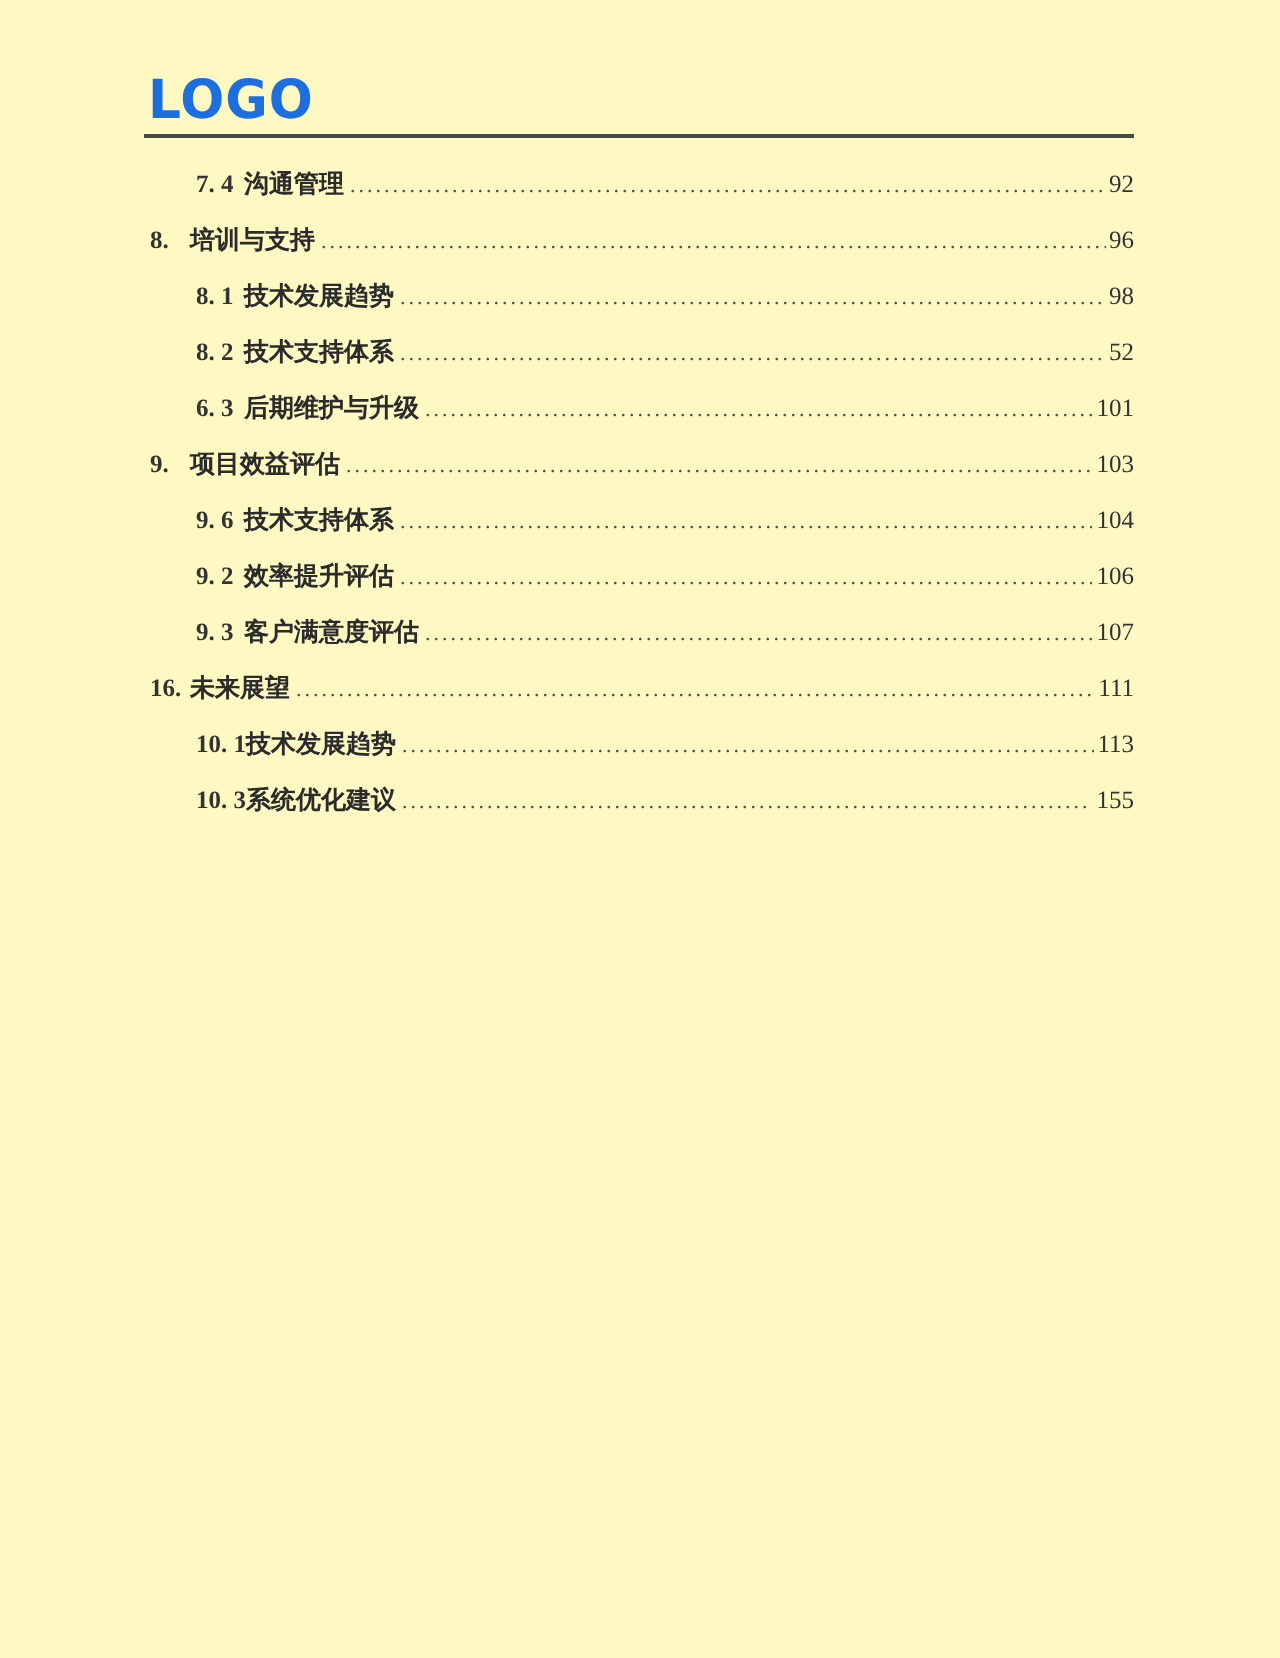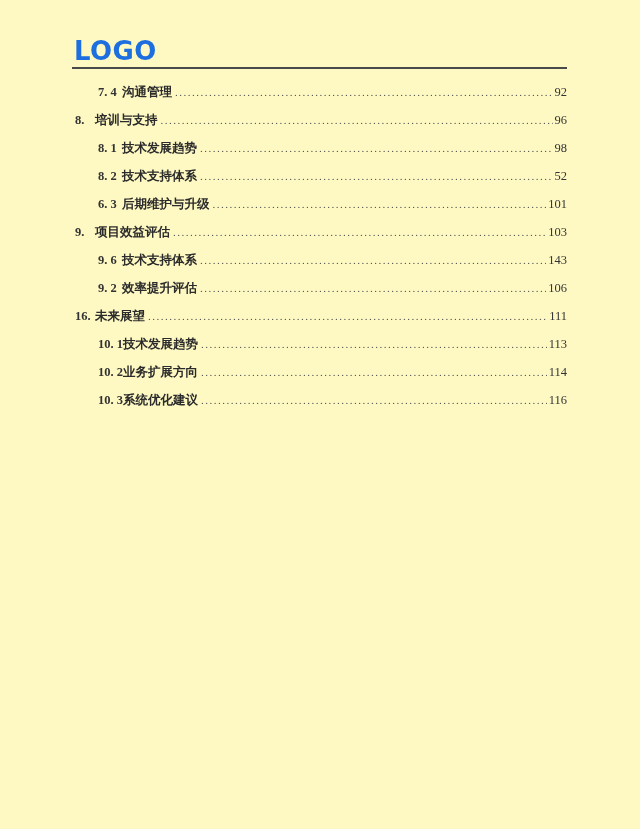--- a/index.html
+++ b/index.html
@@ -122,47 +122,47 @@
       <div class="toc-row lvl1">
       <span class="num">9.</span>
       <span class="title">项目效益评估</span>
       <span class="leader"></span>
       <span class="pagenum">103</span>
     </div>
       <div class="toc-row lvl2">
       <span class="num">9. 6</span>
       <span class="title">技术支持体系</span>
       <span class="leader"></span>
-      <span class="pagenum">143</span>
+      <span class="pagenum">104</span>
     </div>
       <div class="toc-row lvl2">
       <span class="num">9. 2</span>
       <span class="title">效率提升评估</span>
       <span class="leader"></span>
       <span class="pagenum">106</span>
+    </div>
+      <div class="toc-row lvl2">
+      <span class="num">9. 3</span>
+      <span class="title">客户满意度评估</span>
+      <span class="leader"></span>
+      <span class="pagenum">107</span>
     </div>
       <div class="toc-row lvl1">
       <span class="num">16.</span>
       <span class="title">未来展望</span>
       <span class="leader"></span>
       <span class="pagenum">111</span>
     </div>
       <div class="toc-row lvl2">
       <span class="num">10. 1</span>
       <span class="title">技术发展趋势</span>
       <span class="leader"></span>
       <span class="pagenum">113</span>
     </div>
       <div class="toc-row lvl2">
-      <span class="num">10. 2</span>
-      <span class="title">业务扩展方向</span>
-      <span class="leader"></span>
-      <span class="pagenum">114</span>
-    </div>
-      <div class="toc-row lvl2">
       <span class="num">10. 3</span>
       <span class="title">系统优化建议</span>
       <span class="leader"></span>
-      <span class="pagenum">116</span>
+      <span class="pagenum">155</span>
     </div>
     </div>
 
 </div>
 
 </body></html>

